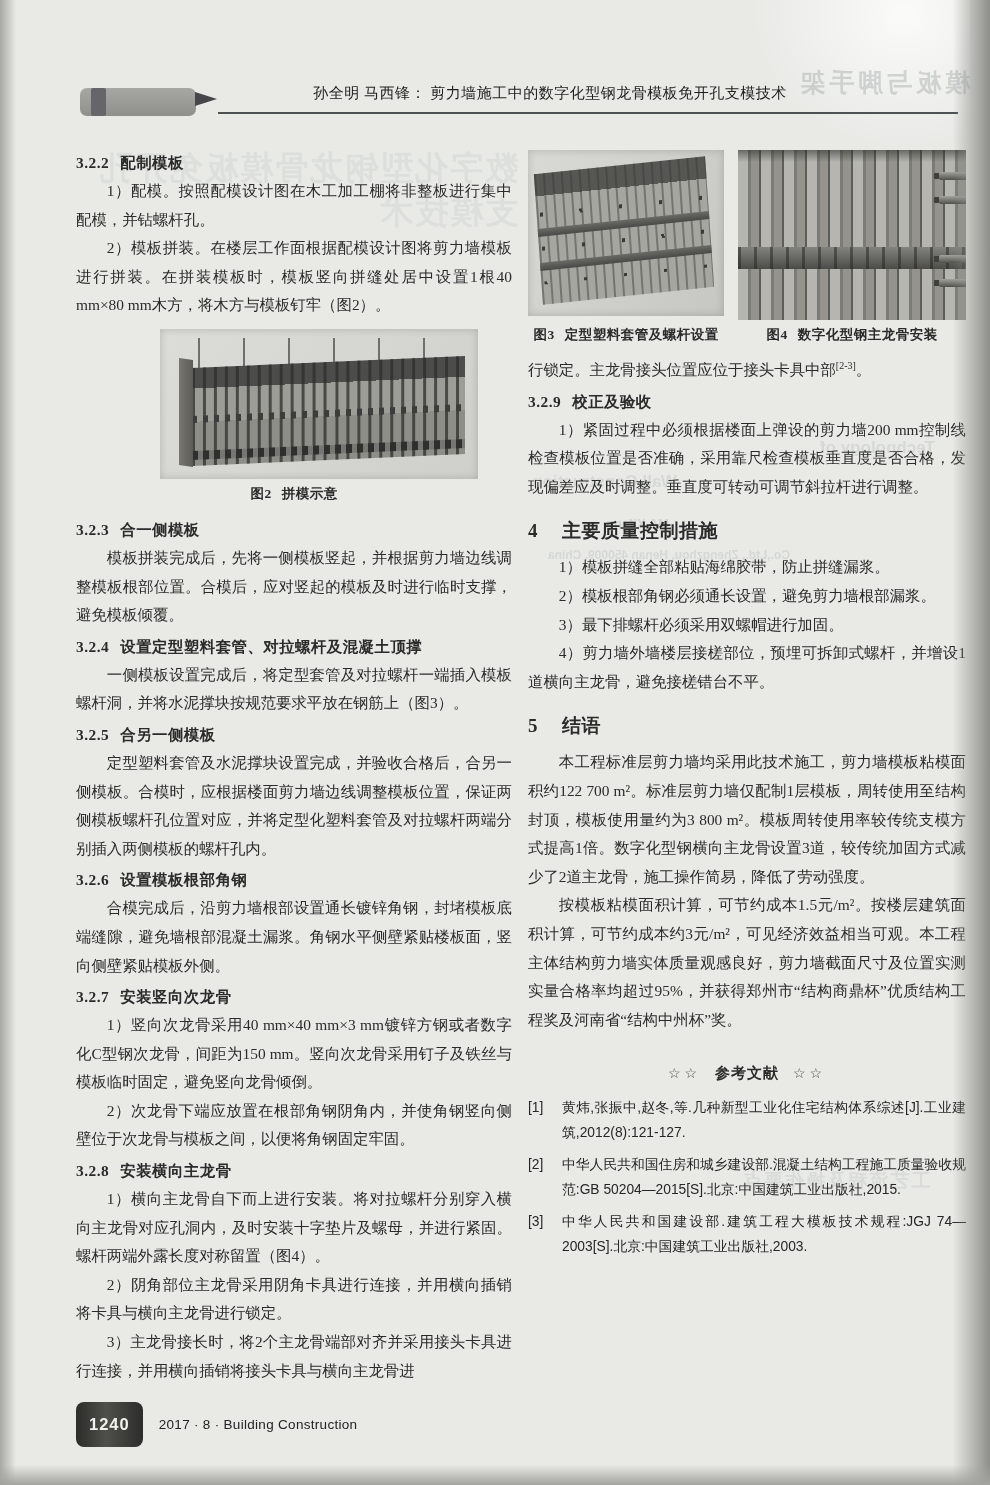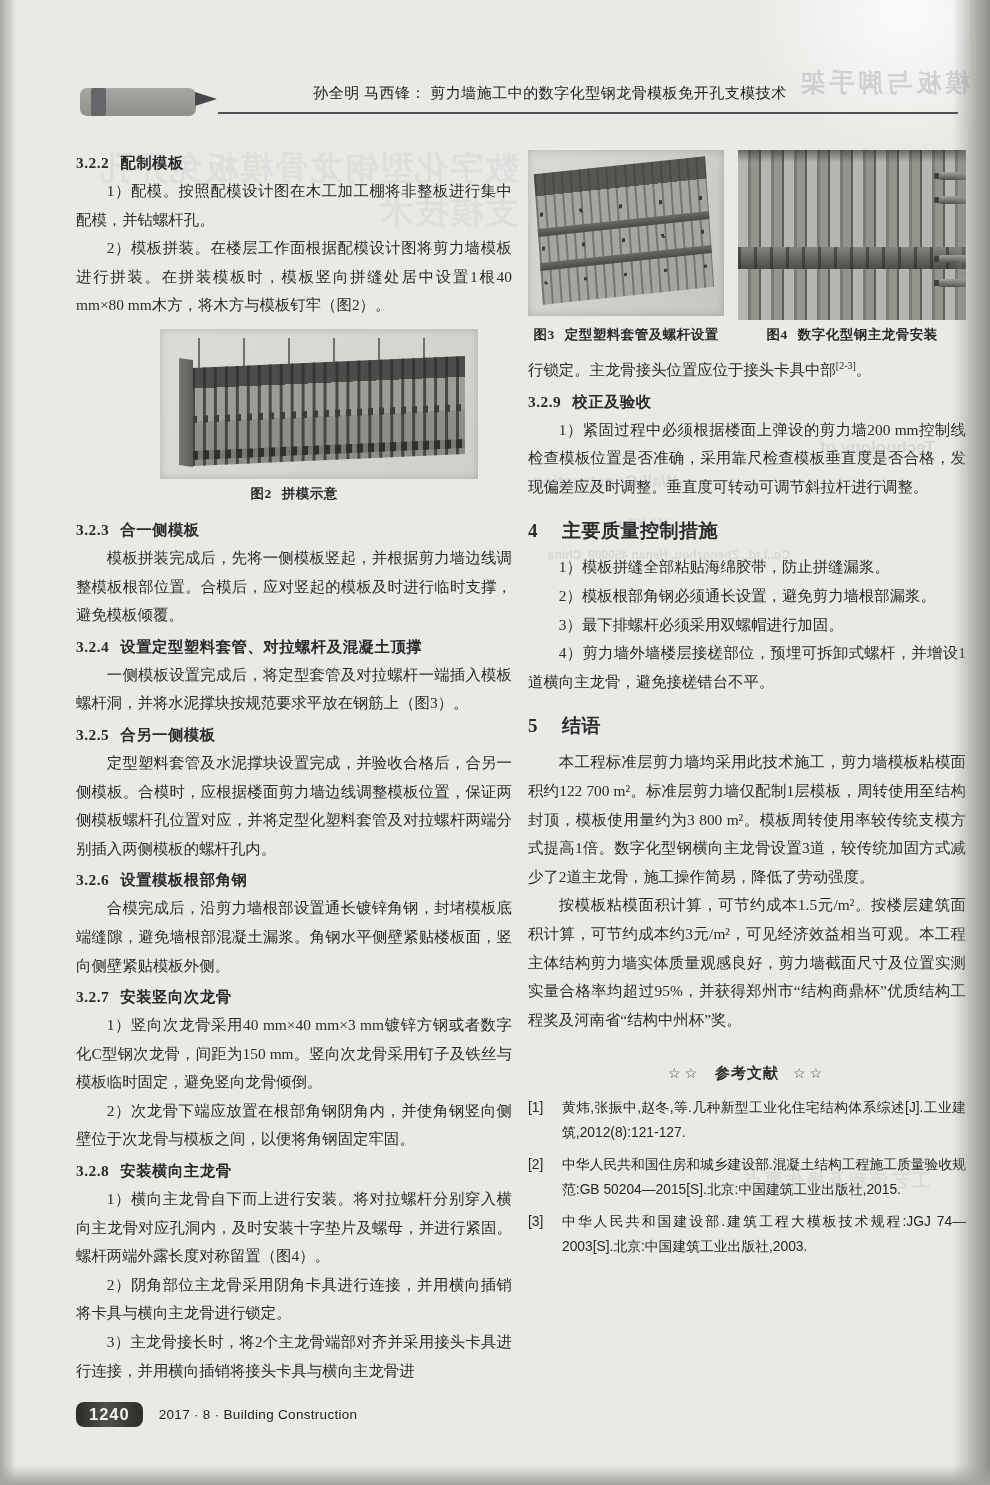--- a/index.html
+++ b/index.html
@@ -78,21 +78,21 @@
   .fig-caps .figcap{flex:0 0 auto;}
   .cap3{width:196px;} .cap4{width:228px;}
   
   .refs-heading{text-align:center;font-size:15px;font-weight:bold;margin:30px 0 12px 0;letter-spacing:1px;}
   .refs-heading .stars{color:#4a4a48;font-weight:normal;font-size:14px;margin:0 14px;letter-spacing:4px;}
   .ref-item{display:flex;font-size:13.8px;line-height:25px;margin-bottom:7px;font-family:"Liberation Sans","DejaVu Sans",sans-serif;color:#262626;}
   .ref-label{flex:0 0 34px;}
   .ref-text{flex:1;text-align:justify;}
   
   .footer{position:absolute;left:76px;top:1402px;display:flex;align-items:center;gap:16px;font-family:"Liberation Sans","DejaVu Sans",sans-serif;}
-  .page-badge{background:linear-gradient(90deg,#2c2c2a,#4f4f4b 45%,#2c2c2a);color:#f1f1ee;font-weight:bold;font-size:16.5px;padding:3px 13px;border-radius:8px;letter-spacing:1px;}
+  .page-badge{background:linear-gradient(90deg,#2c2c2a,#4f4f4b 45%,#2c2c2a);color:#f1f1ee;font-weight:bold;font-size:16.5px;padding:13px 13px;border-radius:8px;letter-spacing:1px;}
   .journal-line{font-size:13.5px;color:#222;letter-spacing:.3px;}
 </style>
 </head>
 <body>
 
 <div class="edge edge-left"></div>
 <div class="edge corner-light"></div>
 
 <div class="ghost ghost-banner">模板与脚手架</div>
 <div class="ghost ghost-title">数字化型钢龙骨模板免开孔支模技术</div>

